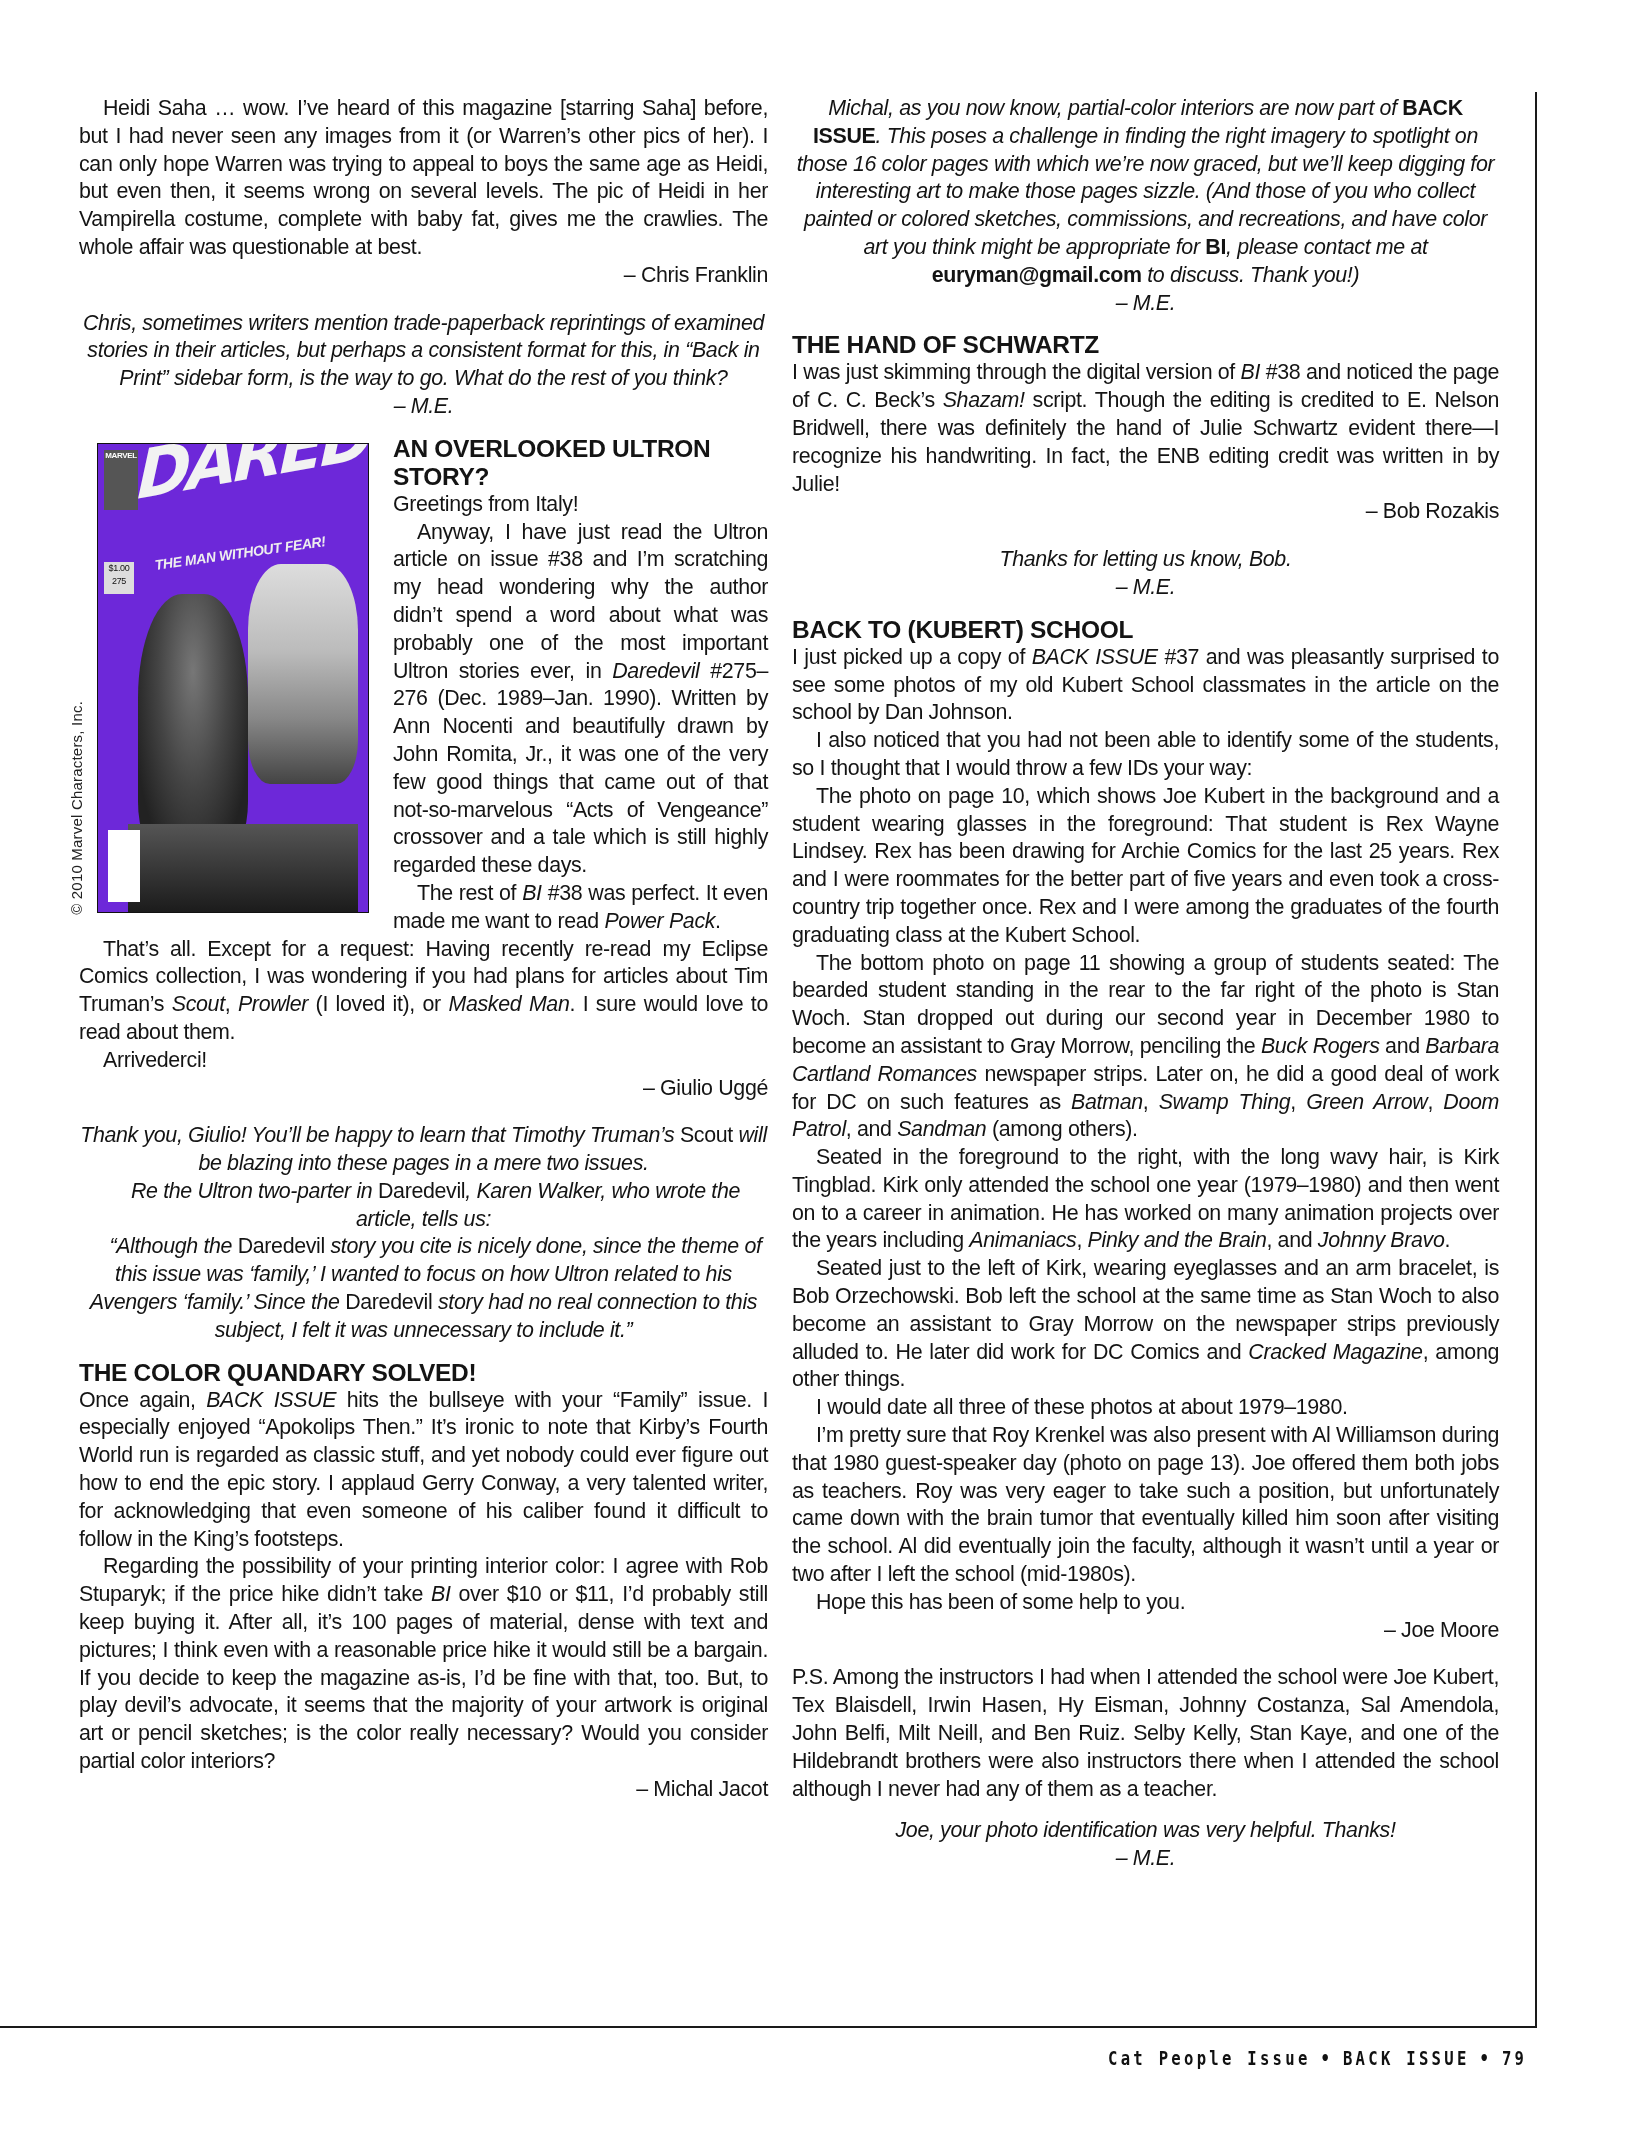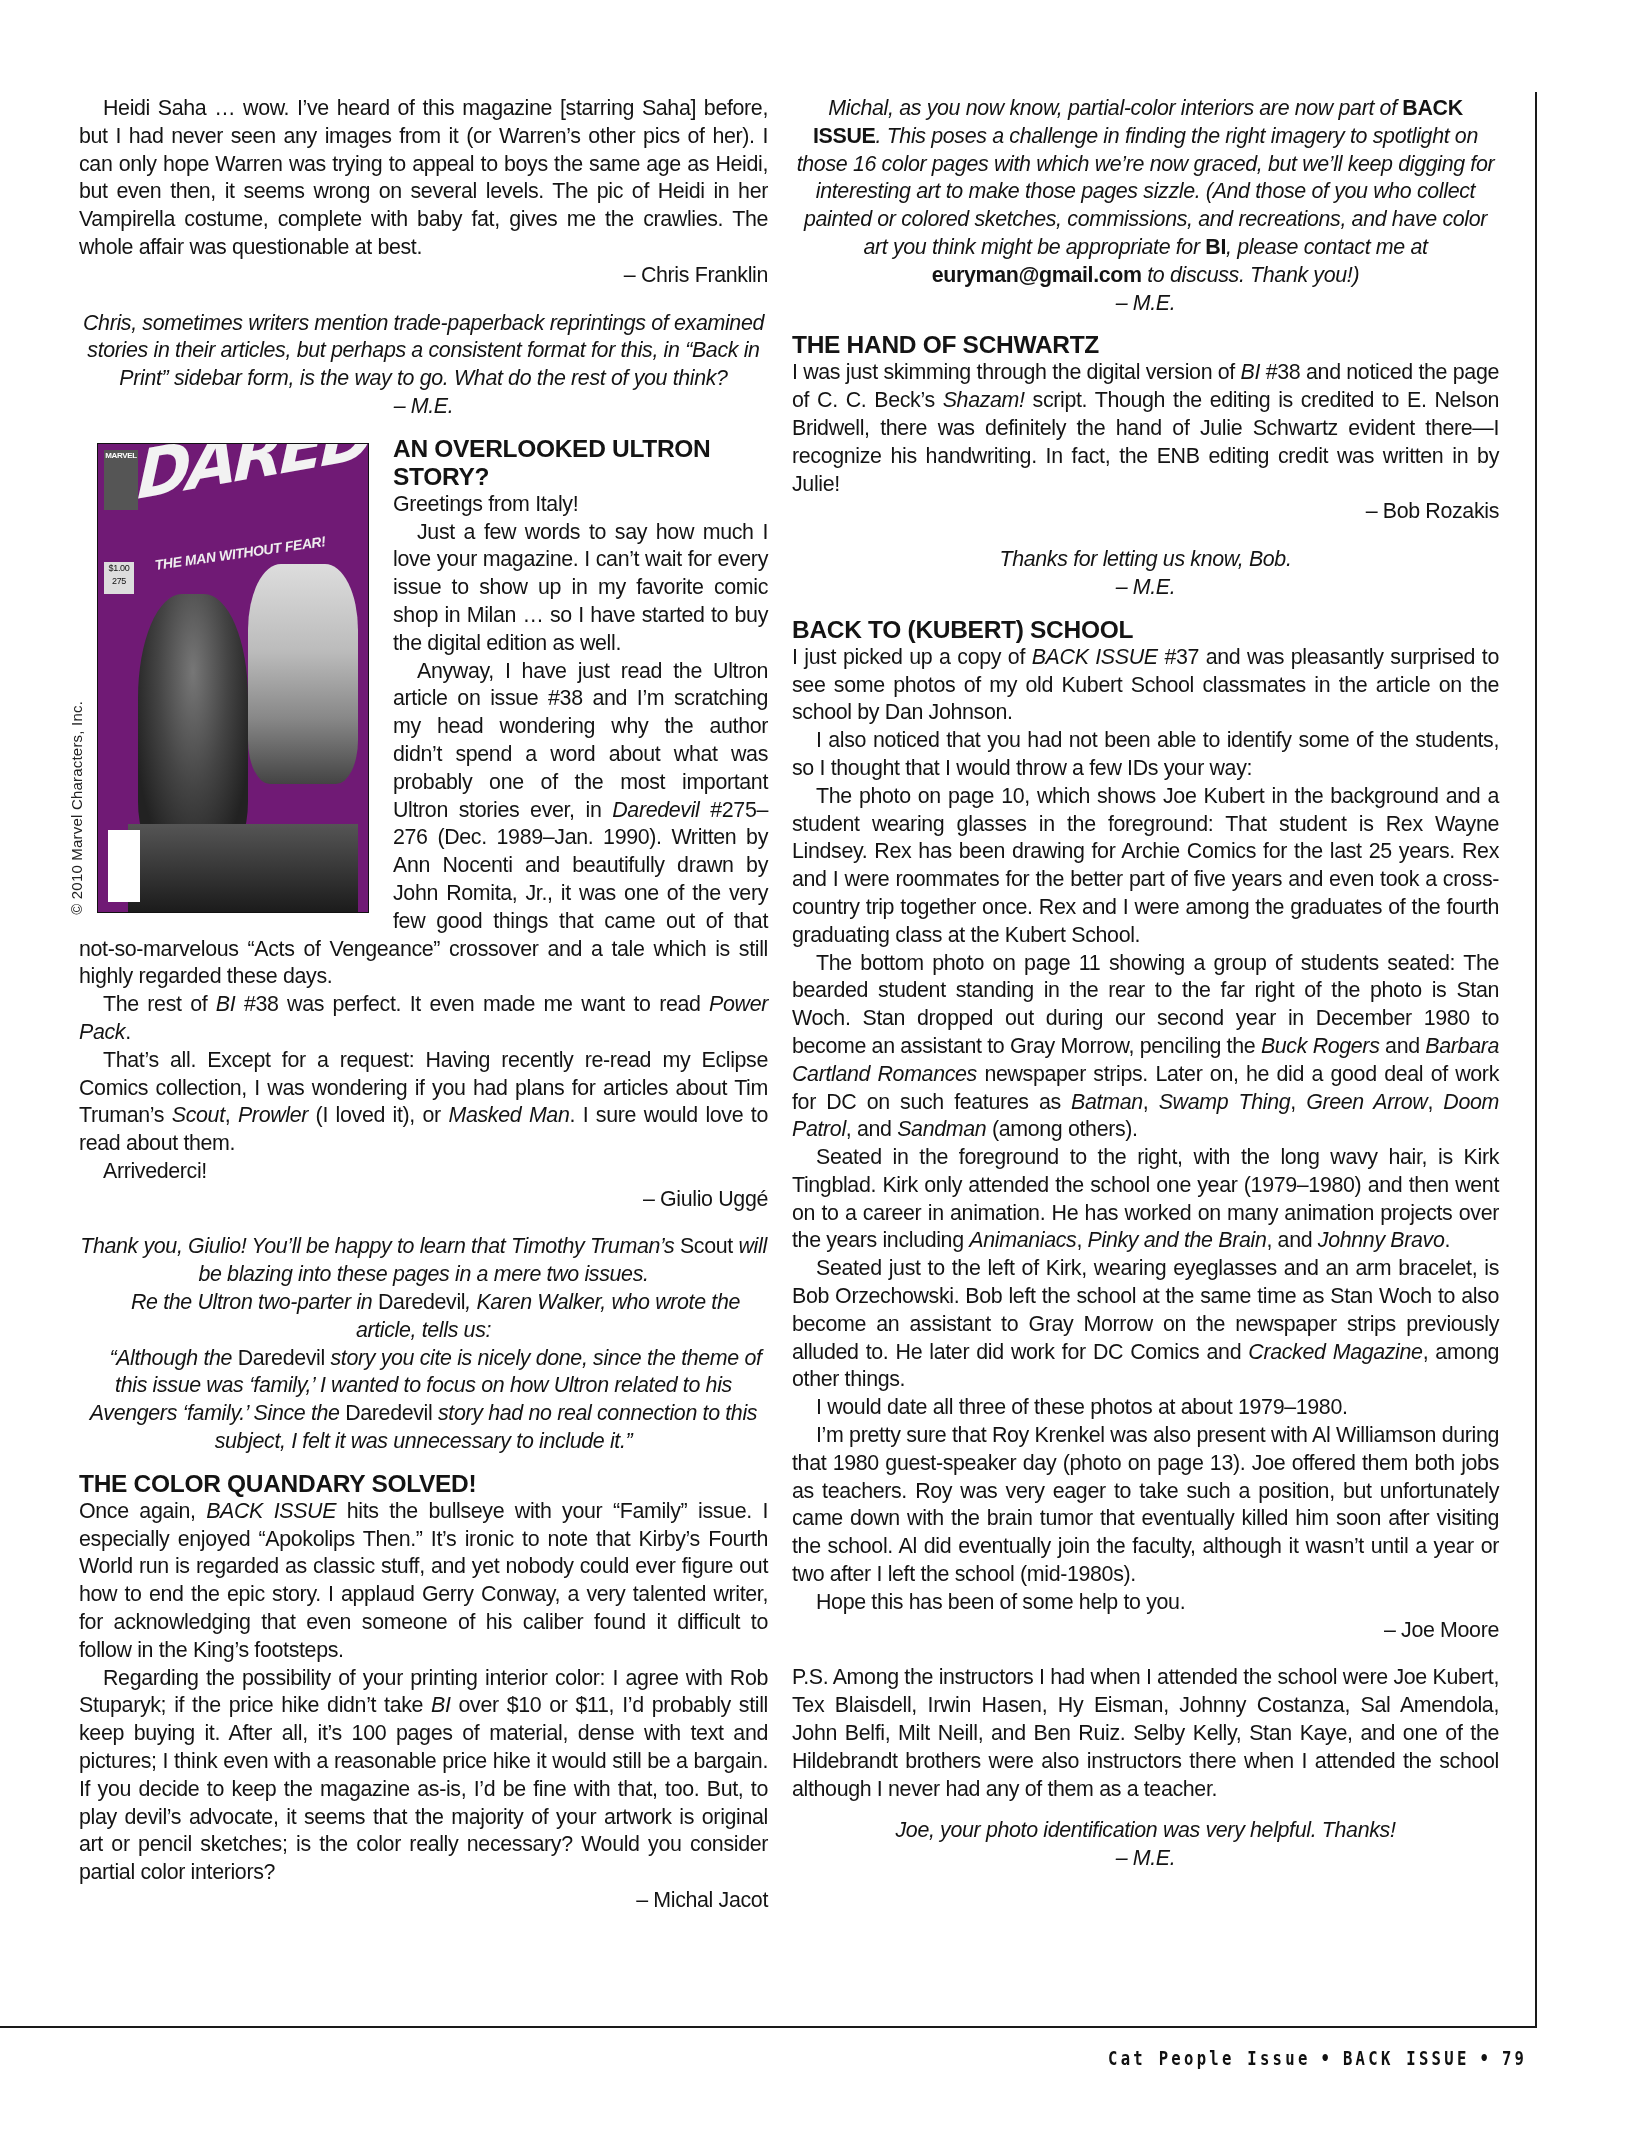--- a/index.html
+++ b/index.html
@@ -24,21 +24,21 @@
   h2 {
     margin: 0; font-size: 24.5px; line-height: 28px; font-weight: 700;
     letter-spacing: -0.3px; text-transform: uppercase;
   }
   i { font-style: italic; }
   .float-box {
     float: left; width: 300px; height: 480px; margin-right: 14px; margin-top: 8px; position: relative;
   }
   .cover {
     position: absolute; left: 18px; top: 0; width: 270px; height: 468px;
-    background: #701a75; border: 1px solid #111; overflow: hidden;
+    background: #6d28d9; border: 1px solid #111; overflow: hidden;
   }
   .cover-marvel {
     position: absolute; left: 6px; top: 6px; width: 34px; height: 60px; background: #555;
     color: #fff; font-size: 8px; font-weight: 700; text-align: center; line-height: 12px;
   }
   .cover-title {
     position: absolute; left: 40px; top: 18px; width: 260px;
     font-size: 66px; font-weight: 900; font-style: italic; color: #f2f2f2;
     letter-spacing: -4px; transform: rotate(-10deg) skewX(-12deg); transform-origin: left top;
     font-family: "DejaVu Sans", sans-serif;
@@ -111,21 +111,20 @@
         <div>$1.00</div>
         <div>275</div>
       </div>
       <div class="cover-upc"></div>
     </div>
     <div class="copyright"><span>© 2010 Marvel Characters, Inc.</span></div>
   </div>
 
   <h2>AN OVERLOOKED ULTRON STORY?</h2>
   <p class="noind">Greetings from Italy!</p>
-  <p class="ind">Just a few words to say how much I love your magazine. I can’t wait for every issue to show up in my favorite comic shop in Milan … so I have started to buy the digital edition as well.</p>
   <p class="ind"><span>Anyway, I have just read the Ultron article on issue #38 and I’m scratching my head wondering why the author didn’t spend a word about what was probably one of the most important Ultron stories ever, in </span><i>Daredevil</i><span> #275–276 (Dec. 1989–Jan. 1990). Written by Ann Nocenti and beautifully drawn by John Romita, Jr., it was one of the very few good things that came out of that not-so-marvelous “Acts of Vengeance” crossover and a tale which is still highly regarded these days.</span></p>
   <p class="ind"><span>The rest of </span><i>BI</i><span> #38 was perfect. It even made me want to read </span><i>Power Pack</i><span>.</span></p>
   <p class="ind"><span>That’s all. Except for a request: Having recently re-read my Eclipse Comics collection, I was wondering if you had plans for articles about Tim Truman’s </span><i>Scout</i><span>, </span><i>Prowler</i><span> (I loved it), or </span><i>Masked Man</i><span>. I sure would love to read about them.</span></p>
   <p class="ind">Arrivederci!</p>
   <p class="sig">– Giulio Uggé</p>
   <div class="gap"></div>
   <p class="reply noind"><span>Thank you, Giulio! You’ll be happy to learn that Timothy Truman’s </span><span class="up">Scout</span><span> will be blazing into these pages in a mere two issues.</span></p>
   <p class="reply ind"><span>Re the Ultron two-parter in </span><span class="up">Daredevil</span><span>, Karen Walker, who wrote the article, tells us:</span></p>
   <p class="reply ind"><span>“Although the </span><span class="up">Daredevil</span><span> story you cite is nicely done, since the theme of this issue was ‘family,’ I wanted to focus on how Ultron related to his Avengers ‘family.’ Since the </span><span class="up">Daredevil</span><span> story had no real connection to this subject, I felt it was unnecessary to include it.”</span></p>
   <div class="gap-s"></div>

